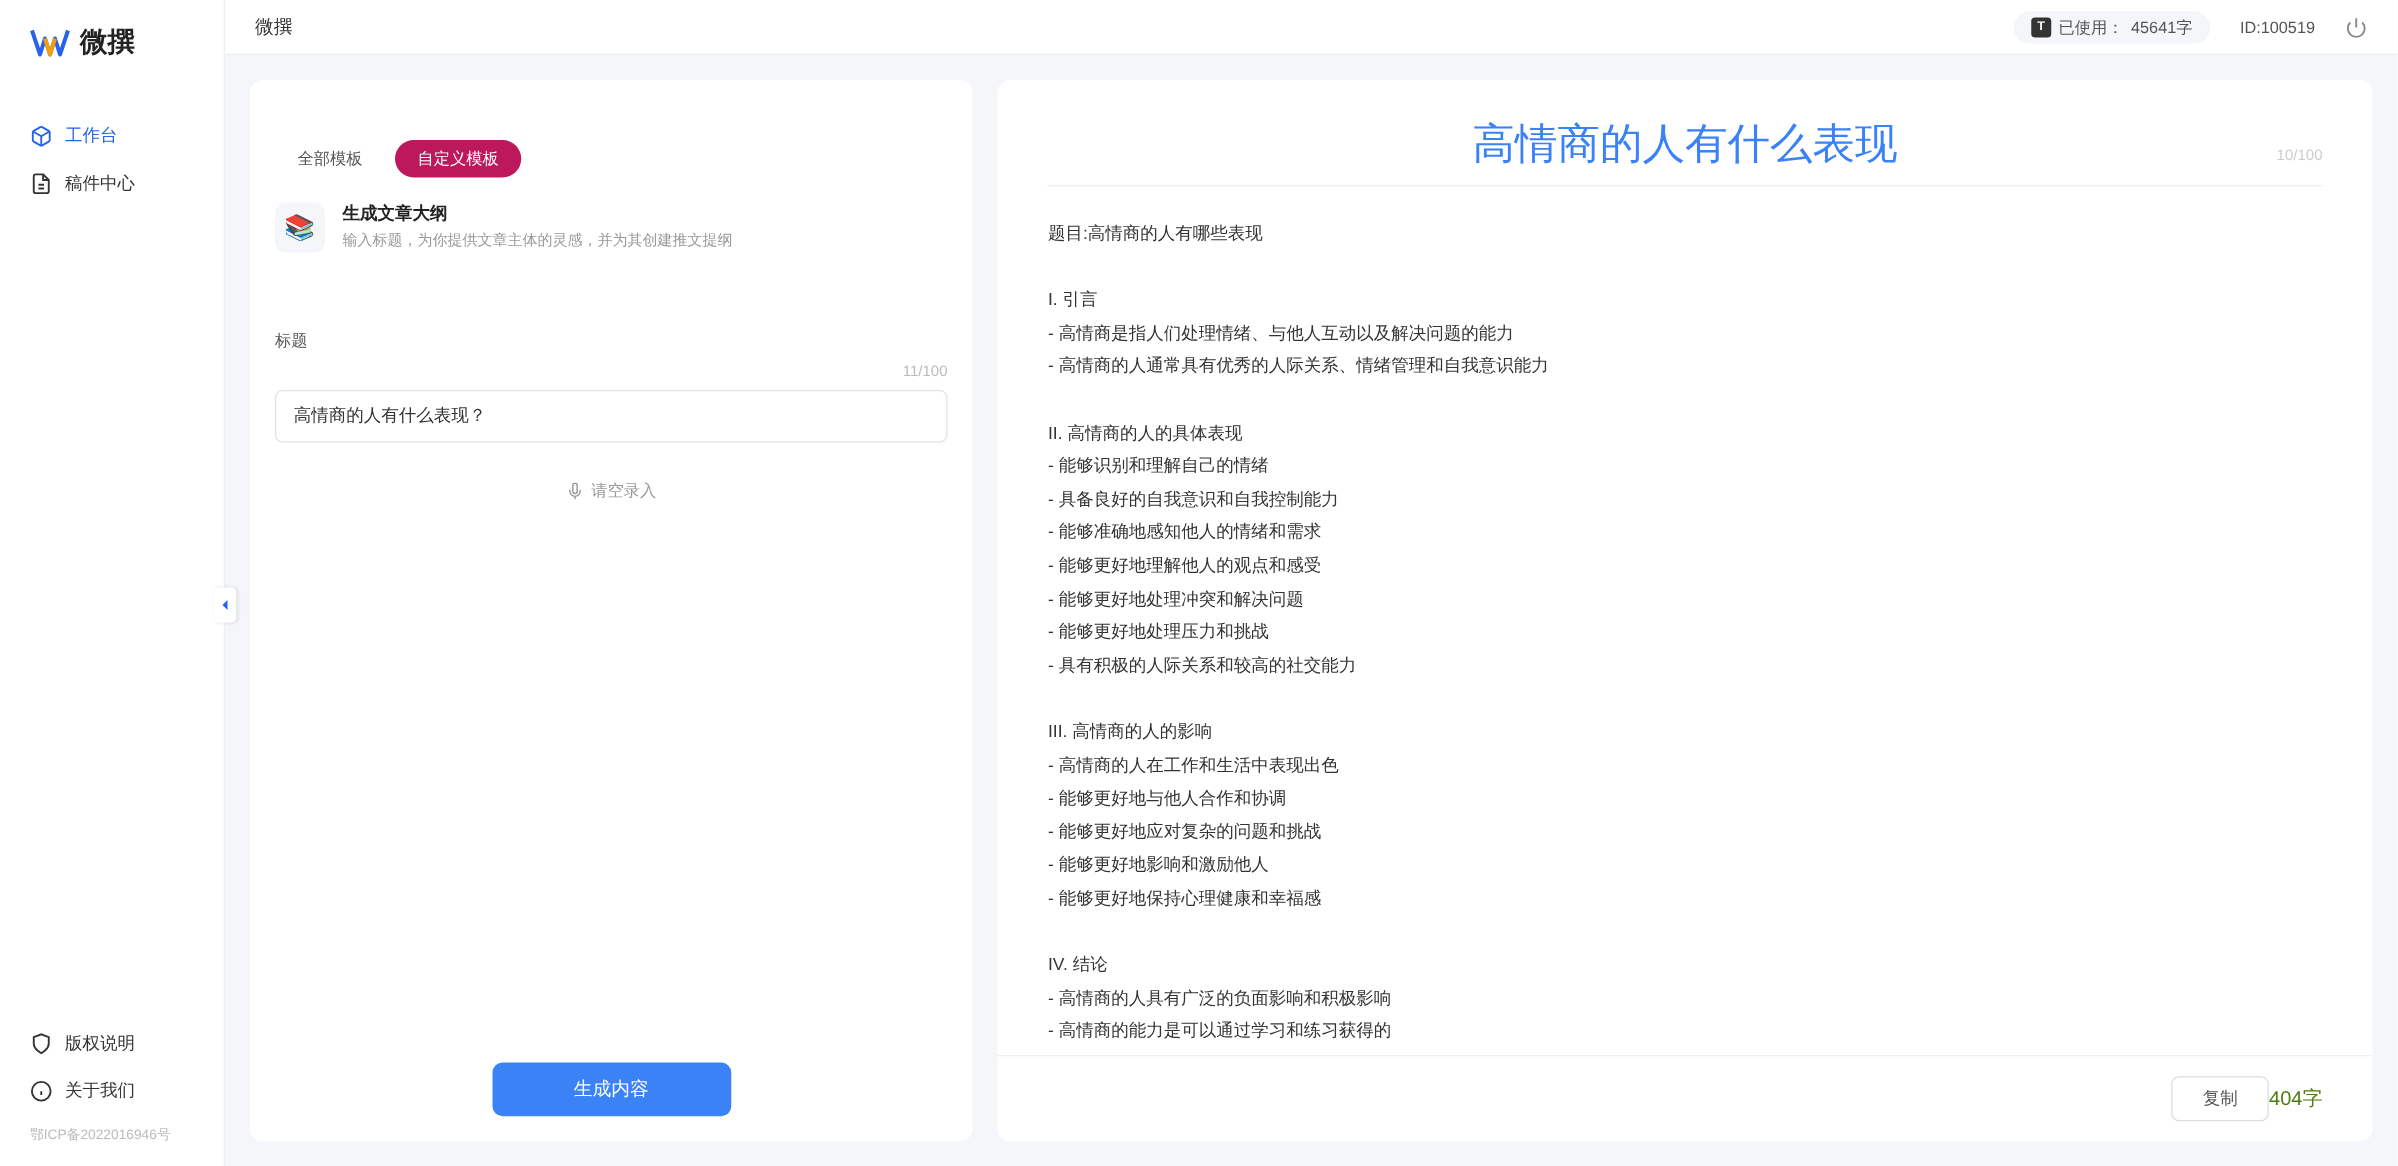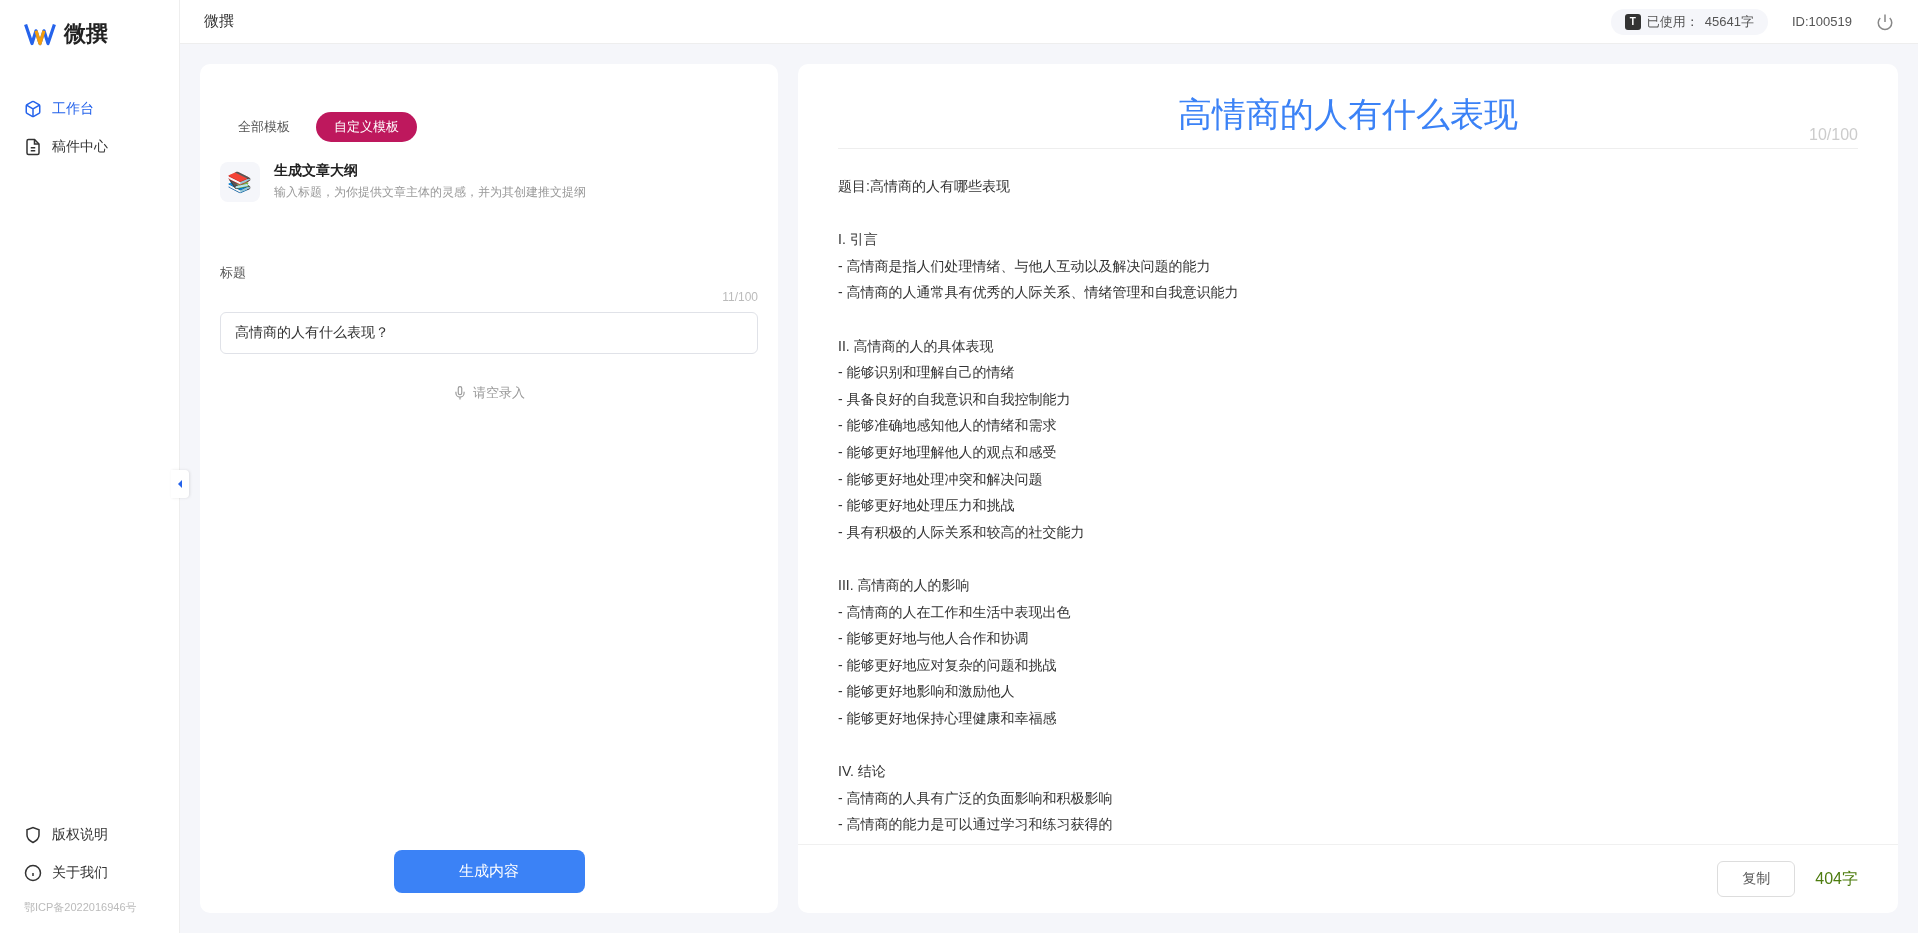--- a/index.html
+++ b/index.html
@@ -40,24 +40,24 @@
 .form-label-row { display: flex; justify-content: space-between; align-items: center; margin: 20px 0 8px 0; }
 .form-label { font-size: 13px; color: #555; }
 .char-count { font-size: 12px; color: #bbb; margin-top: 48px; }
 .text-input { width: 100%; padding: 12px 14px; border: 1px solid #e0e2e8; border-radius: 6px; font-size: 14px; color: #333; outline: none; }
 .voice-input { display: flex; align-items: center; justify-content: center; gap: 6px; margin-top: 30px; font-size: 13px; color: #999; cursor: pointer; }
 .voice-input svg { width: 14px; height: 14px; }
 .generate-row { padding: 20px; display: flex; justify-content: center; }
 .generate-btn { width: 191px; padding: 12px 0; background: #3b82f6; color: #fff; border: none; border-radius: 8px; font-size: 15px; cursor: pointer; }
 .output-header { text-align: center; padding: 28px 40px 10px 40px; position: relative; }
 .output-title { font-size: 34px; font-family: "SimSun", serif; color: #3b82f6; }
-.output-count { position: absolute; right: 40px; bottom: 4px; font-size: 16px; color: #ccc; }
+.output-count { position: absolute; right: 40px; bottom: 17px; font-size: 12px; color: #ccc; }
 .output-divider { height: 1px; background: #eee; margin: 0 40px; }
 .output-body { padding: 24px 40px; font-size: 14px; line-height: 1.9; color: #333; white-space: pre-line; flex: 1; overflow-y: auto; }
-.output-footer { display: flex; justify-content: flex-end; align-items: center; gap: 20px; padding: 16px 40px; border-top: 1px solid #f0f0f0; }
+.output-footer { display: flex; justify-content: flex-end; align-items: center; padding: 16px 40px; border-top: 1px solid #f0f0f0; }
 .copy-btn { padding: 8px 24px; border: 1px solid #ddd; background: #fff; border-radius: 6px; font-size: 14px; color: #555; cursor: pointer; }
 .word-count { font-size: 16px; color: #4d7c0f; }
 </style>
 </head>
 <body>
 
 <div class="app">
   <aside class="sidebar">
     <div class="logo">
       <svg class="logo-mark" viewBox="0 0 40 40">

